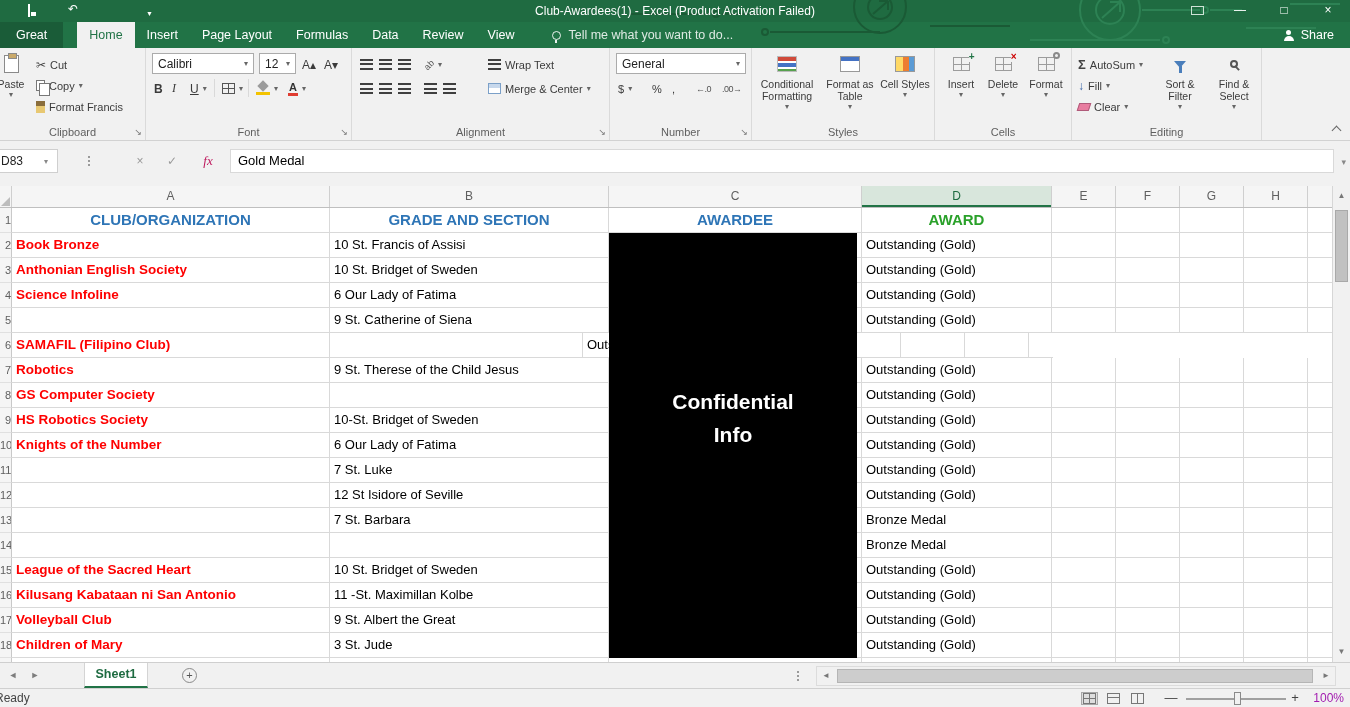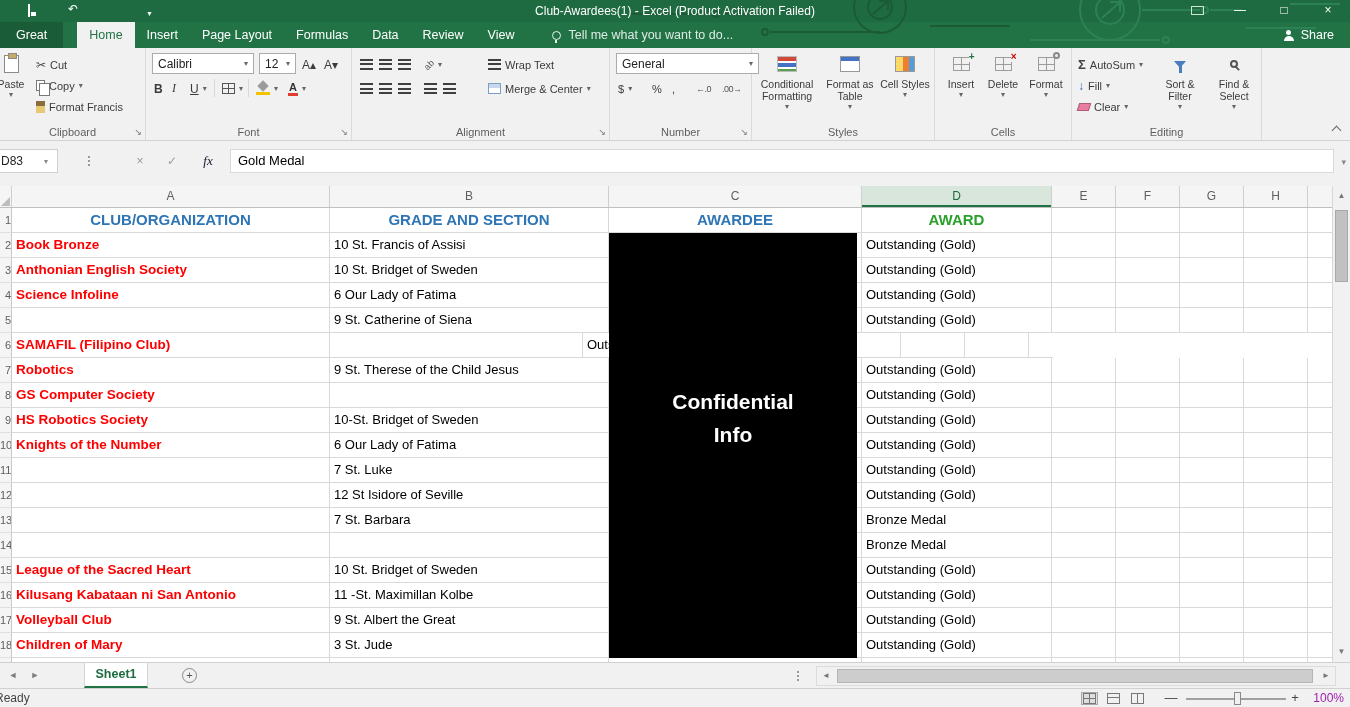--- a/index.html
+++ b/index.html
@@ -76,21 +76,21 @@
 .mag{width:8px;height:8px;border:2px solid #555;border-radius:50%;position:relative}
 .mag:after{content:'';position:absolute;right:-4px;bottom:-3px;width:6px;height:2px;background:#555;transform:rotate(45deg)}
 .decic{font-size:9px;color:#555;letter-spacing:-.5px}
 
 
 .fbar{position:absolute;left:0;top:141px;width:100%;height:45px;background:#f1f1f1;z-index:2}
 .namebox{position:absolute;left:-12px;top:8px;width:70px;height:24px;background:#fff;border:1px solid #cfcfcf;font-size:12px;color:#222;line-height:22px;padding-left:12px}
 .nb-dd{position:absolute;left:44px;top:16px;font-size:8px;color:#888}
 .fdots{position:absolute;left:88px;top:15px;width:2px;height:2px;background:#9a9a9a;box-shadow:0 4px 0 #9a9a9a,0 8px 0 #9a9a9a}
 .fxbtn{position:absolute;top:8px;height:24px;line-height:24px;text-align:center;width:24px;color:#9a9a9a;font-size:12px}
-.fx-it{font-family:"Liberation Serif",serif;font-style:italic;color:#0f172a;font-size:13px}
+.fx-it{font-family:"Liberation Serif",serif;font-style:italic;color:#be185d;font-size:13px}
 .ffield{position:absolute;left:230px;right:16px;top:8px;height:24px;background:#fff;border:1px solid #d9d9d9;font-size:13px;color:#000;line-height:22px;padding:0 7px}
 .fbar-dd{position:absolute;right:4px;top:16px;font-size:9px;color:#888}
 
 
 .colrow{position:absolute;left:0;top:186px;width:1332px;height:22px;display:flex;background:#f5f5f5;border-bottom:1px solid #bfbfbf;z-index:2}
 .corner{width:12px;border-right:1px solid #cfcfcf;position:relative;background:#f5f5f5}
 .corner:after{content:'';position:absolute;right:1px;bottom:1px;border-left:9px solid transparent;border-bottom:9px solid #bdbdbd}
 .colh{height:21px;line-height:21px;text-align:center;font-size:12px;color:#5f5f5f;border-right:1px solid #cfcfcf}
 .colh.sel{background:#d8e6dc;color:#1d6a40;box-shadow:inset 0 -2px 0 #217346}
 .colfill{flex:1}
@@ -301,21 +301,21 @@
       <div class="sbtn" style="left:136px;top:31px">
         <span class="mergeic"></span>
         <span>Merge &amp; Center</span>
         <span class="dd">▾</span>
       </div>
       <div class="glabel">Alignment</div>
       <div class="launcher">↘</div>
     </div>
 
     <div class="rgroup" style="left:610px;width:142px">
-      <div class="combo" style="left:6px;top:5px;width:143px">
+      <div class="combo" style="left:6px;top:5px;width:130px">
         <span>General</span>
         <span class="dd">▾</span>
       </div>
       <div class="sbtn" style="left:8px;top:31px">
         <span>$</span>
         <span class="dd">▾</span>
       </div>
       <div class="sbtn" style="left:42px;top:31px">
           <span>%</span>
         </div>

